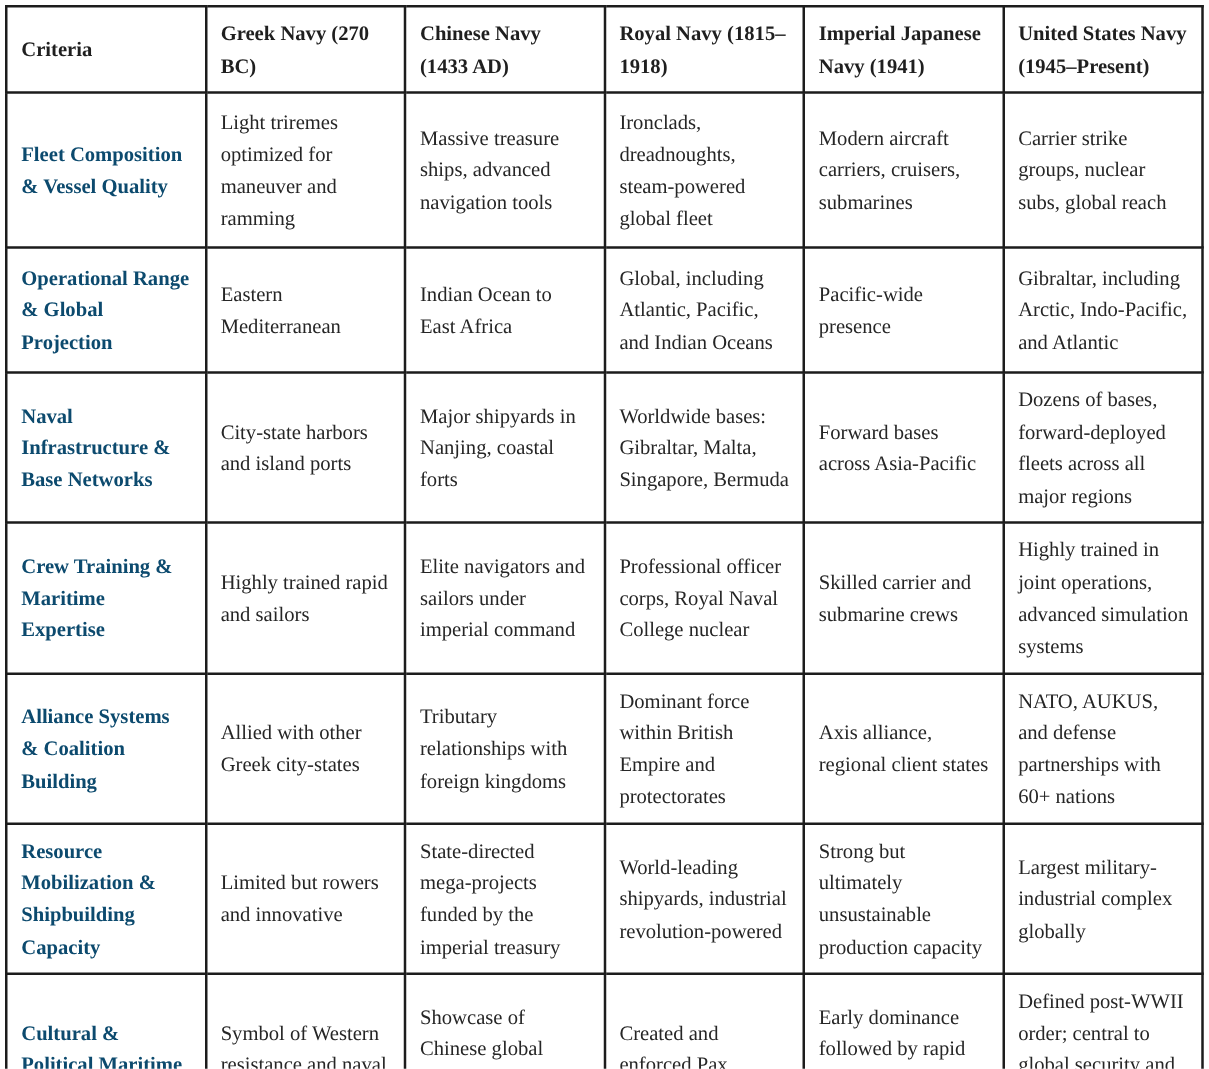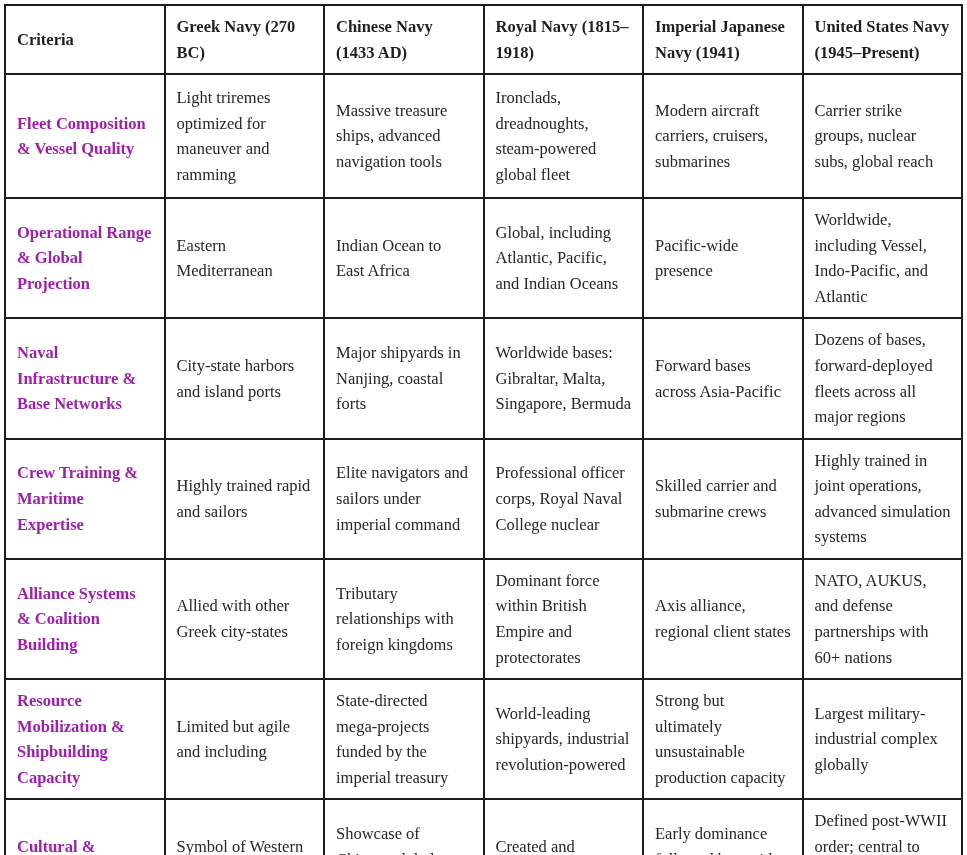--- a/index.html
+++ b/index.html
@@ -36,21 +36,21 @@
     line-height: 1.55;
     word-wrap: break-word;
     box-sizing: border-box;
   }
   table.comparison th {
     font-weight: bold;
     color: #1f1f1f;
   }
   td.criteria-cell {
     font-weight: bold;
-    color: #a21caf;
+    color: #0c4a6e;
   }
   tr.header-row     { height: 64px;  }
   tr.row-fleet      { height: 124px; }
   tr.row-range      { height: 100px; margin-top: 36px; }
   tr.row-infra      { height: 114px; }
   tr.row-crew       { height: 116px; }
   tr.row-alliance   { height: 95px;  }
   tr.row-resource   { height: 118px; margin-top: 22px; }
   tr.row-legacy     { height: 118px; }
 </style>
@@ -85,21 +85,21 @@
         <td>Ironclads, dreadnoughts, steam-powered global fleet</td>
         <td>Modern aircraft carriers, cruisers, submarines</td>
         <td>Carrier strike groups, nuclear subs, global reach</td>
       </tr>
       <tr class="row-range">
         <td class="criteria-cell">Operational Range &amp; Global Projection</td>
         <td>Eastern Mediterranean</td>
         <td>Indian Ocean to East Africa</td>
         <td>Global, including Atlantic, Pacific, and Indian Oceans</td>
         <td>Pacific-wide presence</td>
-        <td>Worldwide, including Vessel, Indo-Pacific, and Atlantic</td>
+        <td>Gibraltar, including Arctic, Indo-Pacific, and Atlantic</td>
       </tr>
       <tr class="row-infra">
         <td class="criteria-cell">Naval Infrastructure &amp; Base Networks</td>
         <td>City-state harbors and island ports</td>
         <td>Major shipyards in Nanjing, coastal forts</td>
         <td>Worldwide bases: Gibraltar, Malta, Singapore, Bermuda</td>
         <td>Forward bases across Asia-Pacific</td>
         <td>Dozens of bases, forward-deployed fleets across all major regions</td>
       </tr>
       <tr class="row-crew">
@@ -113,21 +113,21 @@
       <tr class="row-alliance">
         <td class="criteria-cell">Alliance Systems &amp; Coalition Building</td>
         <td>Allied with other Greek city-states</td>
         <td>Tributary relationships with foreign kingdoms</td>
         <td>Dominant force within British Empire and protectorates</td>
         <td>Axis alliance, regional client states</td>
         <td>NATO, AUKUS, and defense partnerships with 60+ nations</td>
       </tr>
       <tr class="row-resource">
         <td class="criteria-cell">Resource Mobilization &amp; Shipbuilding Capacity</td>
-        <td>Limited but agile and including</td>
+        <td>Limited but rowers and innovative</td>
         <td>State-directed mega-projects funded by the imperial treasury</td>
         <td>World-leading shipyards, industrial revolution-powered</td>
         <td>Strong but ultimately unsustainable production capacity</td>
         <td>Largest military-industrial complex globally</td>
       </tr>
       <tr class="row-legacy">
         <td class="criteria-cell">Cultural &amp; Political Maritime Legacy</td>
         <td>Symbol of Western resistance and naval ingenuity</td>
         <td>Showcase of Chinese global outreach and diplomacy</td>
         <td>Created and enforced Pax Britannica</td>

